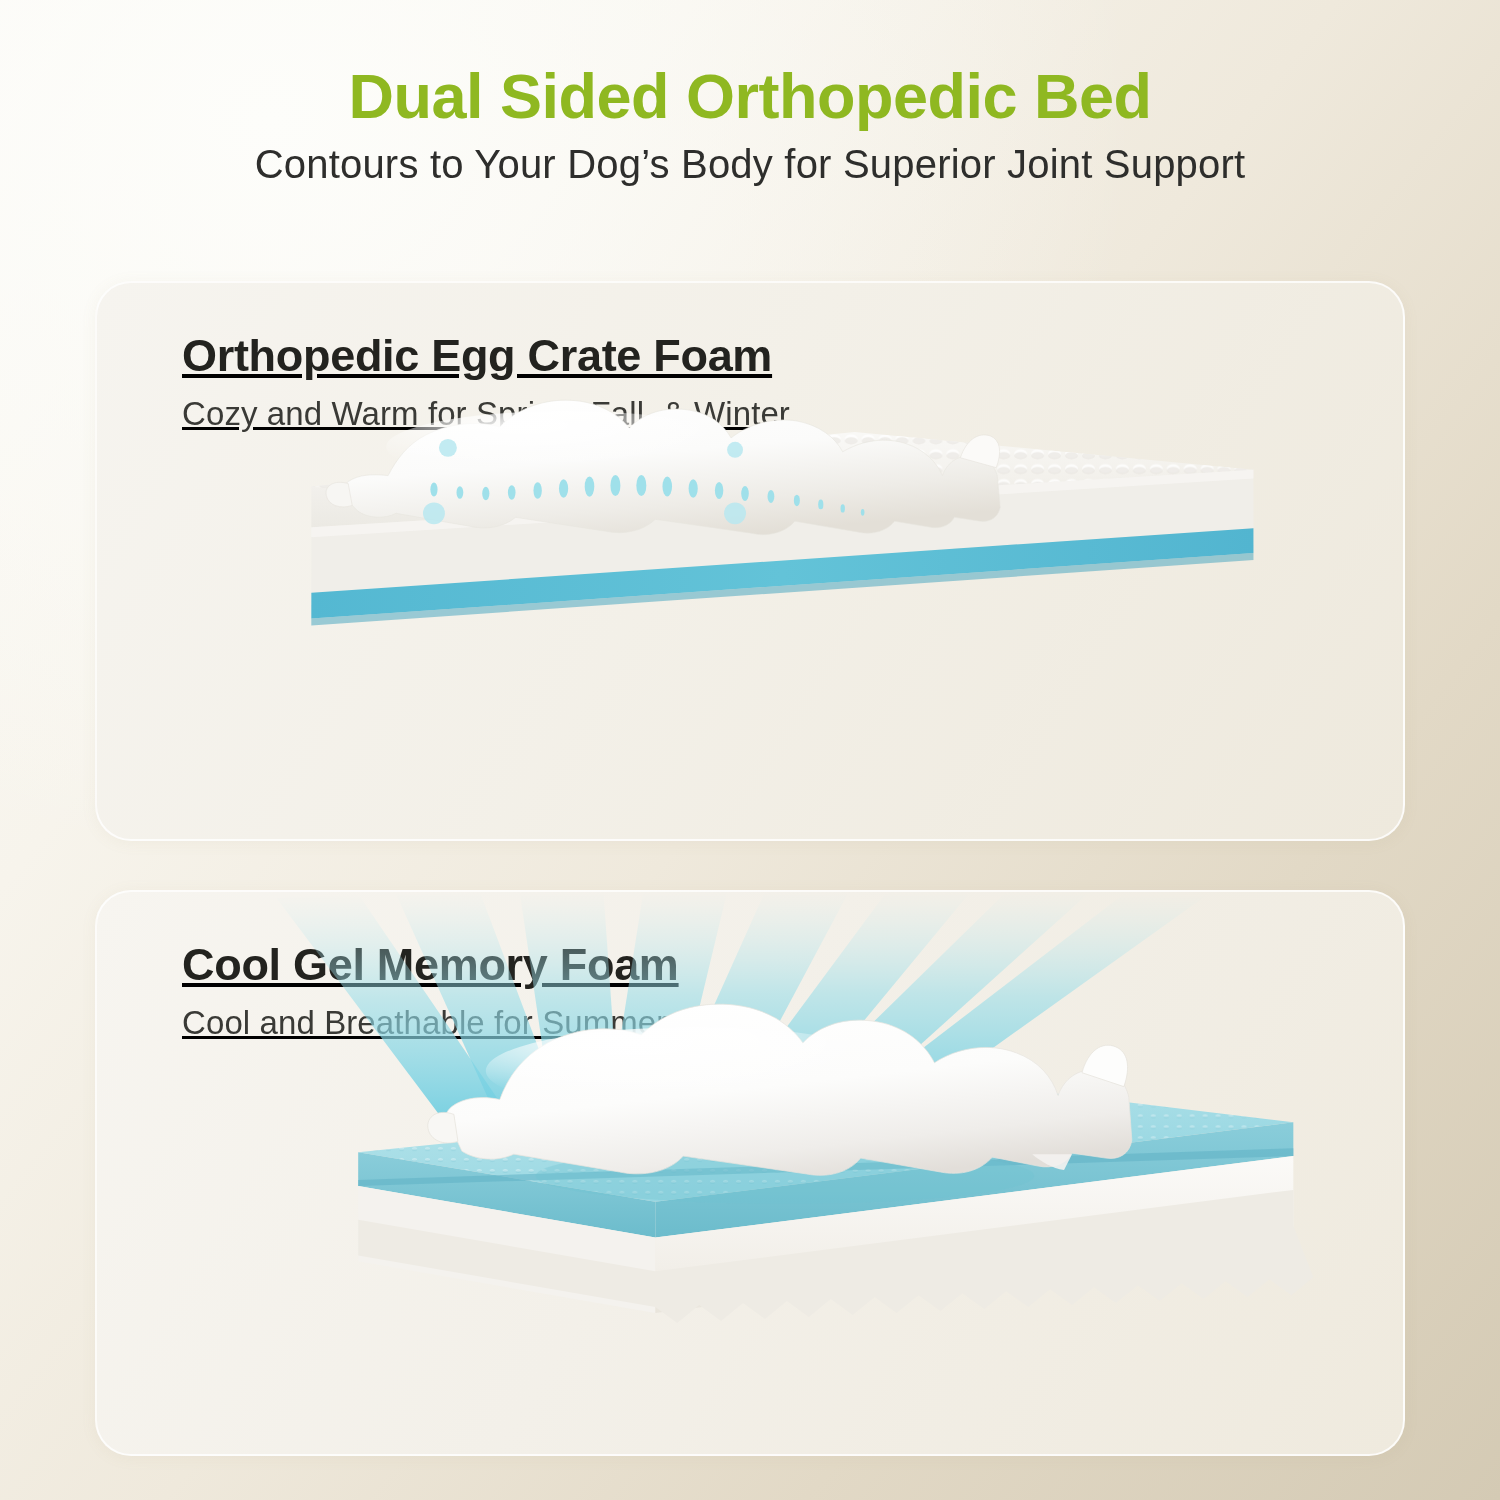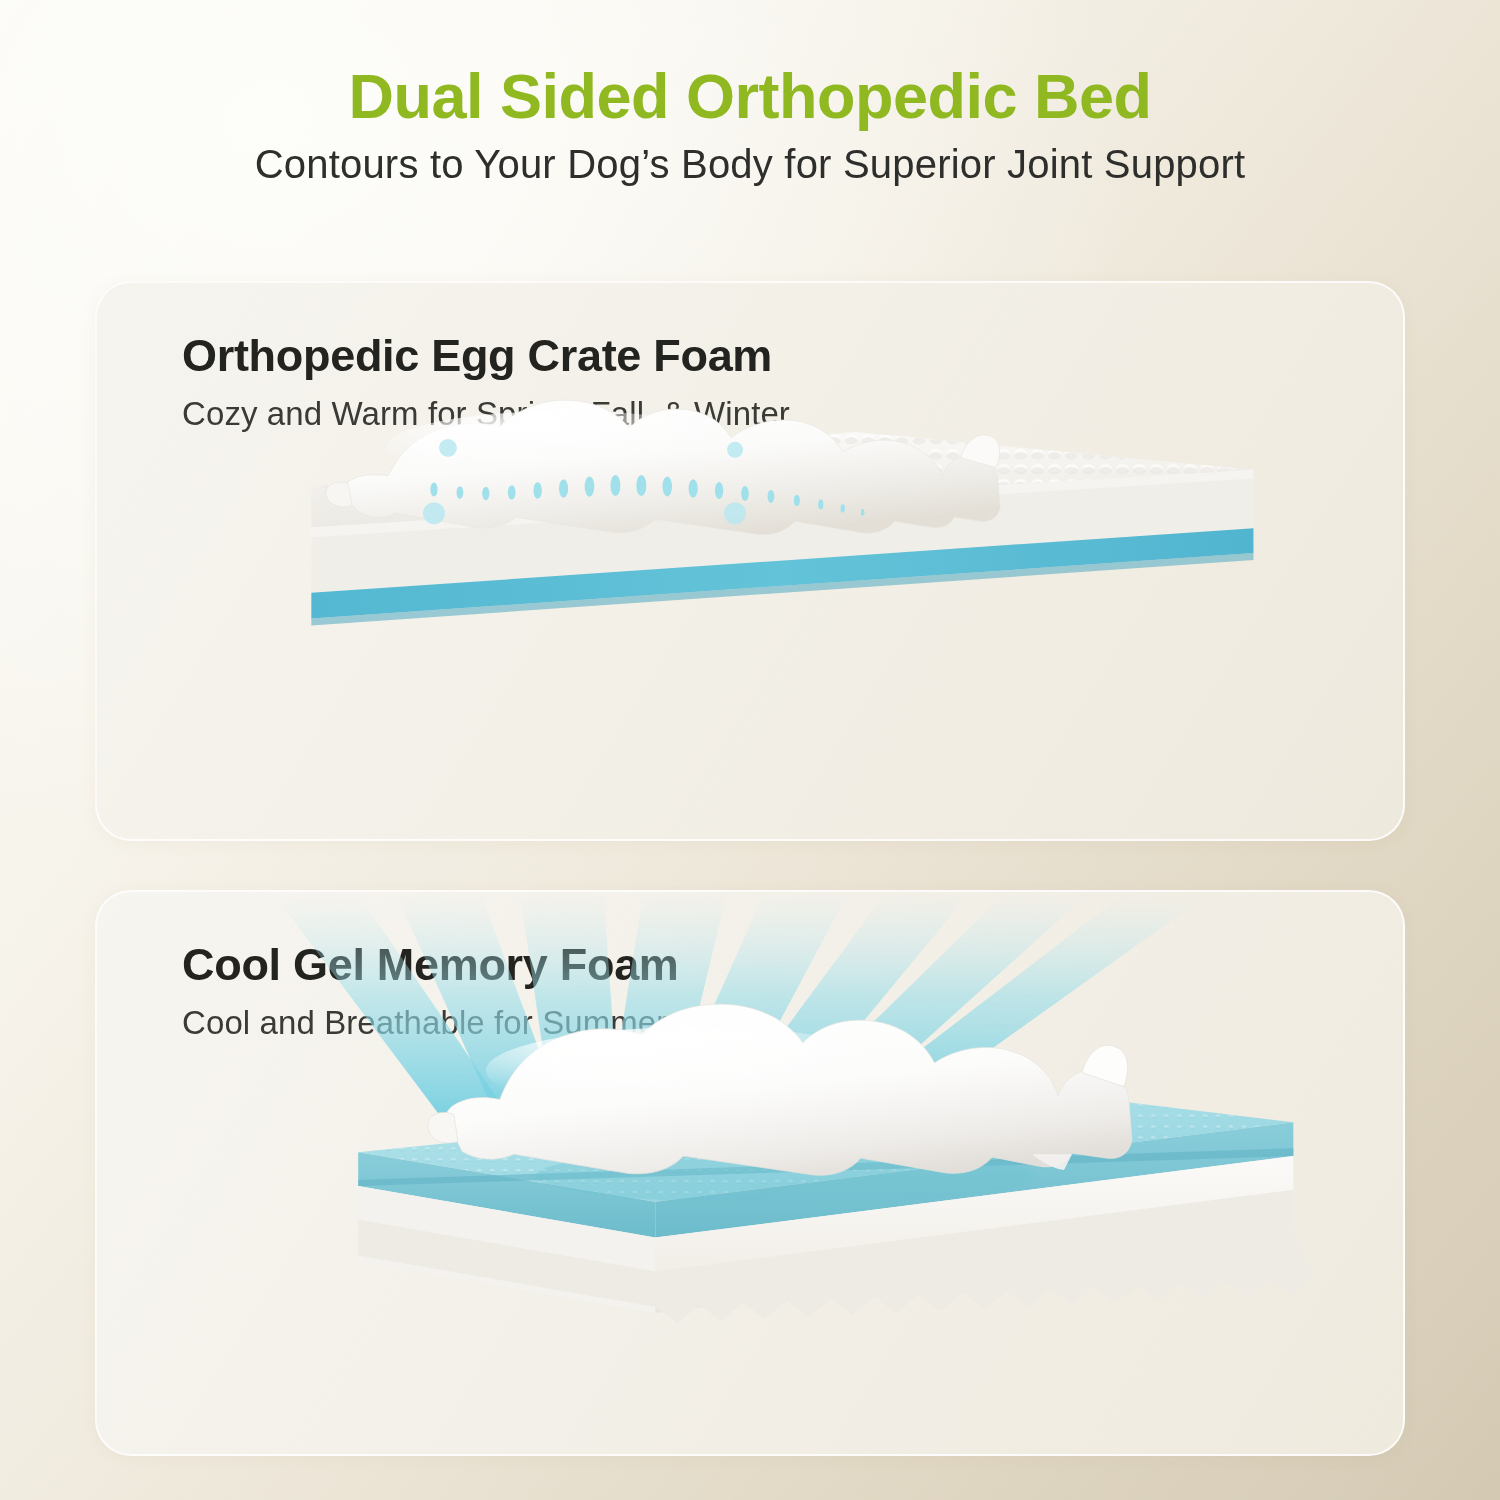--- a/index.html
+++ b/index.html
@@ -42,20 +42,21 @@
 
   
   .card {
     position: absolute;
     left: 95px;
     width: 1310px;
     border-radius: 36px;
     border: 2px solid rgba(255,255,255,0.78);
     overflow: hidden;
     box-shadow: 0 2px 16px rgba(150,135,105,0.07);
+    text-decoration: underline;
   }
   .card-1 {
     top: 281px;
     height: 560px;
     background: linear-gradient(122deg, #f6f4ef 0%, #f3f0e8 45%, #eee9dd 100%);
   }
   .card-2 {
     top: 890px;
     height: 566px;
     background: linear-gradient(122deg, #f7f5f0 0%, #f3f0e9 45%, #efeade 100%);

